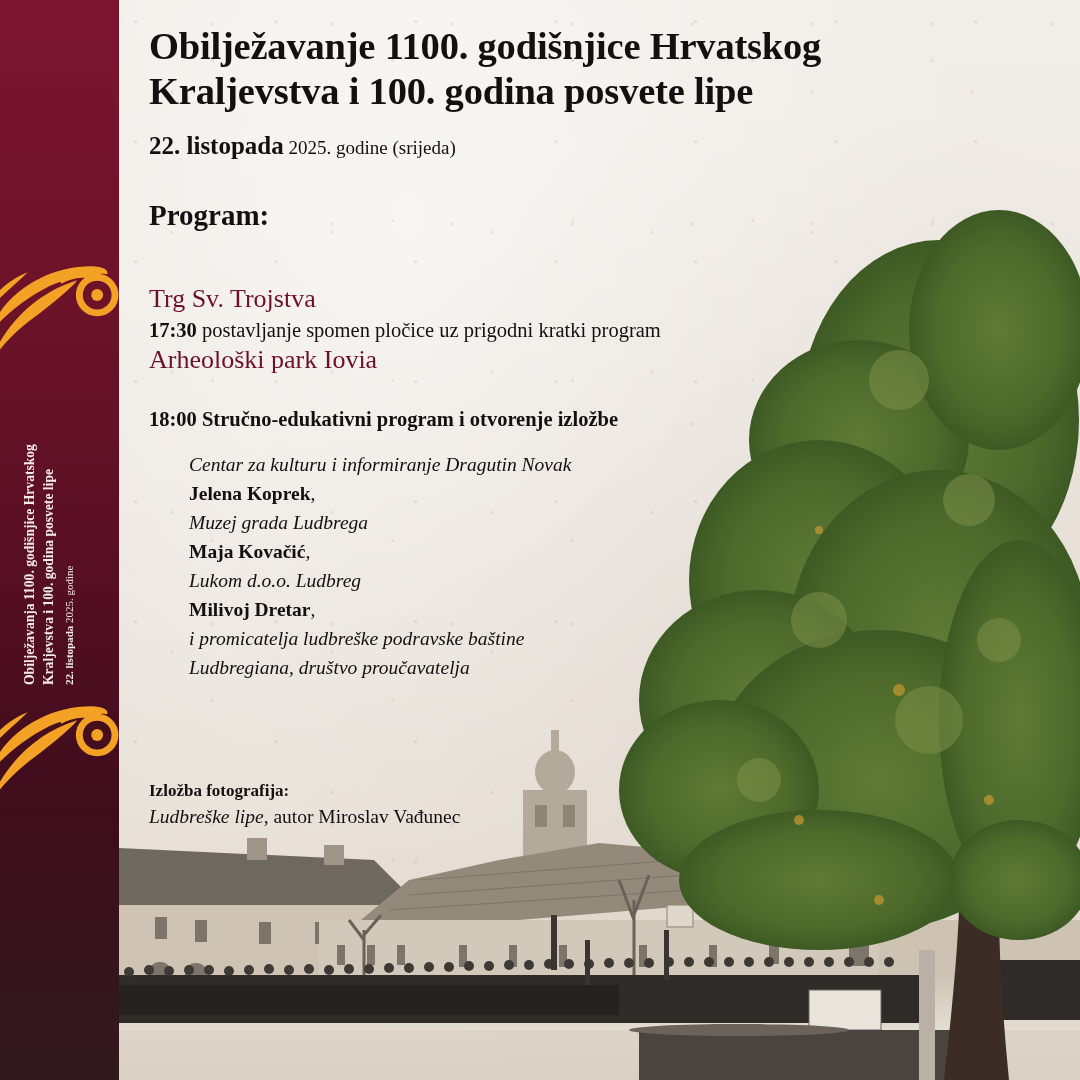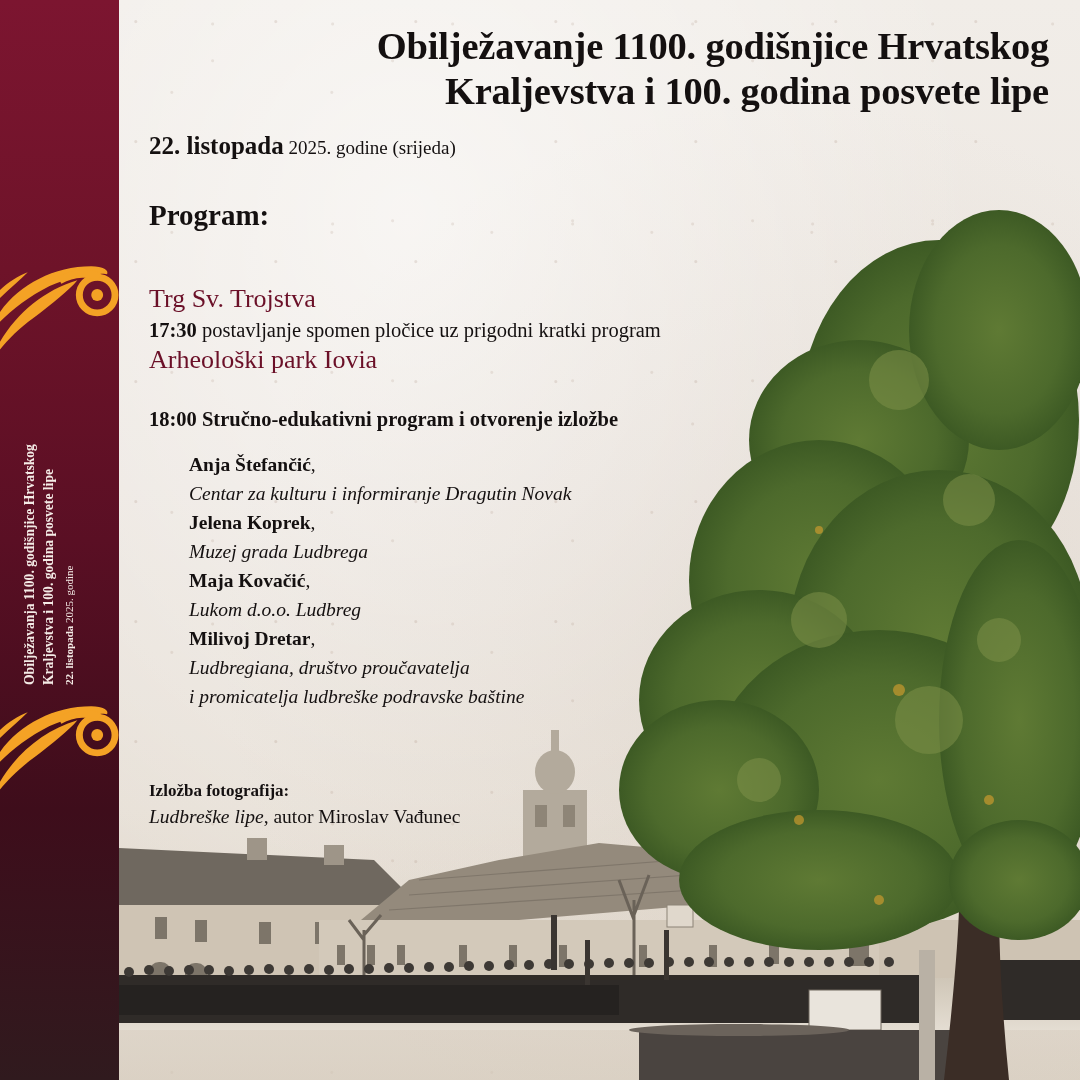--- a/index.html
+++ b/index.html
@@ -48,21 +48,20 @@
 
   
   .photo { position: absolute; left: 0; top: 0; width: 961px; height: 1080px; }
 
   
   .content { position: absolute; left: 30px; top: 0; width: 900px; }
   .title {
     position: absolute; left: 0; top: 24px; width: 900px;
     font-weight: bold; font-size: 38.5px; line-height: 45px; color: #141010;
     letter-spacing: -0.2px;
-    text-align: right;
   }
   .date { position: absolute; left: 0; top: 134px; font-size: 19px; line-height: 24px; white-space: nowrap; }
   .date .strong { font-weight: bold; font-size: 25px; }
   .program-heading { position: absolute; left: 0; top: 197px; font-weight: bold; font-size: 29px; line-height: 36px; }
   .venue { position: absolute; left: 0; font-size: 26px; line-height: 32px; color: #6b1028; white-space: nowrap; }
   .venue.v1 { top: 271px; margin-top: 12px; }
   .venue.v2 { top: 344px; }
   .event { position: absolute; left: 0; font-size: 20.5px; line-height: 26px; white-space: nowrap; margin-top: 20px; }
   .event.e1 { top: 297px; }
   .event.e2 { top: 386px; font-weight: bold; }
@@ -292,32 +291,31 @@
     <div class="event e1">
       <span class="time">17:30</span><span> postavljanje spomen pločice uz prigodni kratki program</span>
     </div>
 
     <div class="venue v2">Arheološki park Iovia</div>
     <div class="event e2">
       <span class="time">18:00</span><span> Stručno-edukativni program i otvorenje izložbe</span>
     </div>
 
     <div class="speakers">
-      <span class="speaker-name"><span>Anja Štefančić</span><span class="comma">,</span></span>
       <span class="speaker-org">Centar za kulturu i informiranje Dragutin Novak</span>
 
       <span class="speaker-name"><span>Jelena Koprek</span><span class="comma">,</span></span>
       <span class="speaker-org">Muzej grada Ludbrega</span>
 
       <span class="speaker-name"><span>Maja Kovačić</span><span class="comma">,</span></span>
       <span class="speaker-org">Lukom d.o.o. Ludbreg</span>
 
       <span class="speaker-name"><span>Milivoj Dretar</span><span class="comma">,</span></span>
+      <span class="speaker-org">i promicatelja ludbreške podravske baštine</span>
       <span class="speaker-org">Ludbregiana, društvo proučavatelja</span>
-      <span class="speaker-org">i promicatelja ludbreške podravske baštine</span>
     </div>
 
     <div class="exhibit">
       <span class="exhibit-title">Izložba fotografija:</span>
       <span class="exhibit-line"><i>Ludbreške lipe</i><span>, autor Miroslav Vađunec</span></span>
     </div>
   </div>
 </div>
 
 </body></html>

